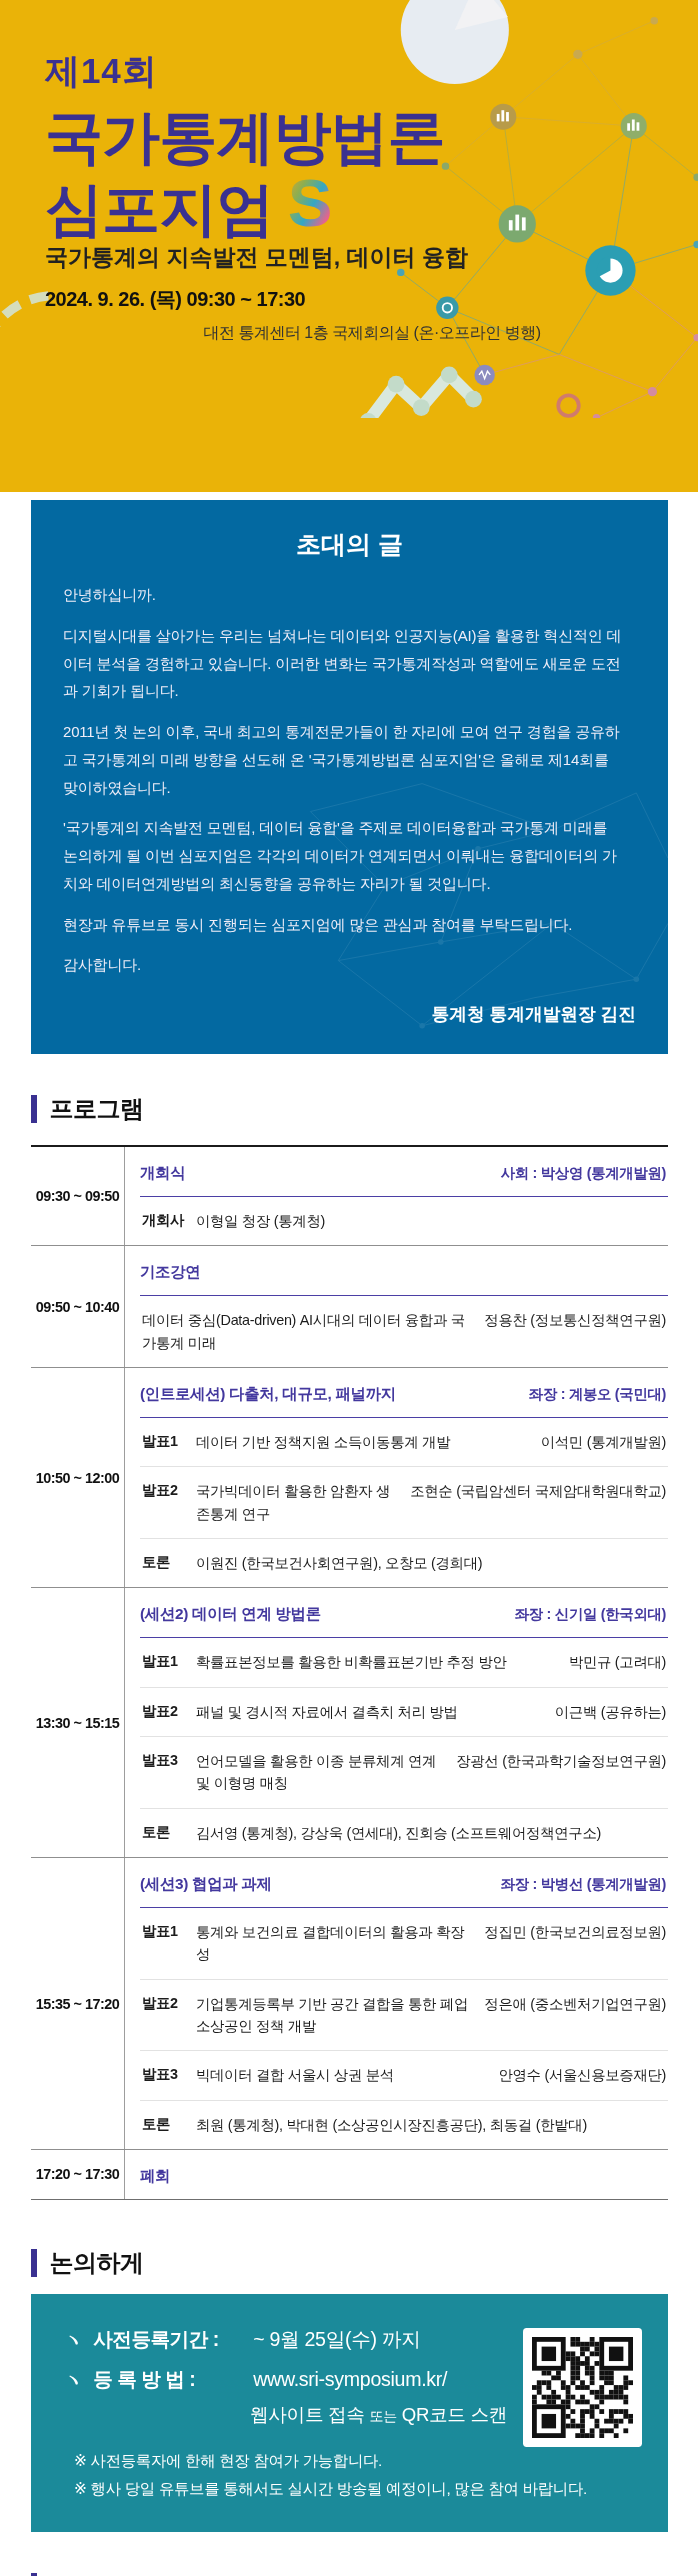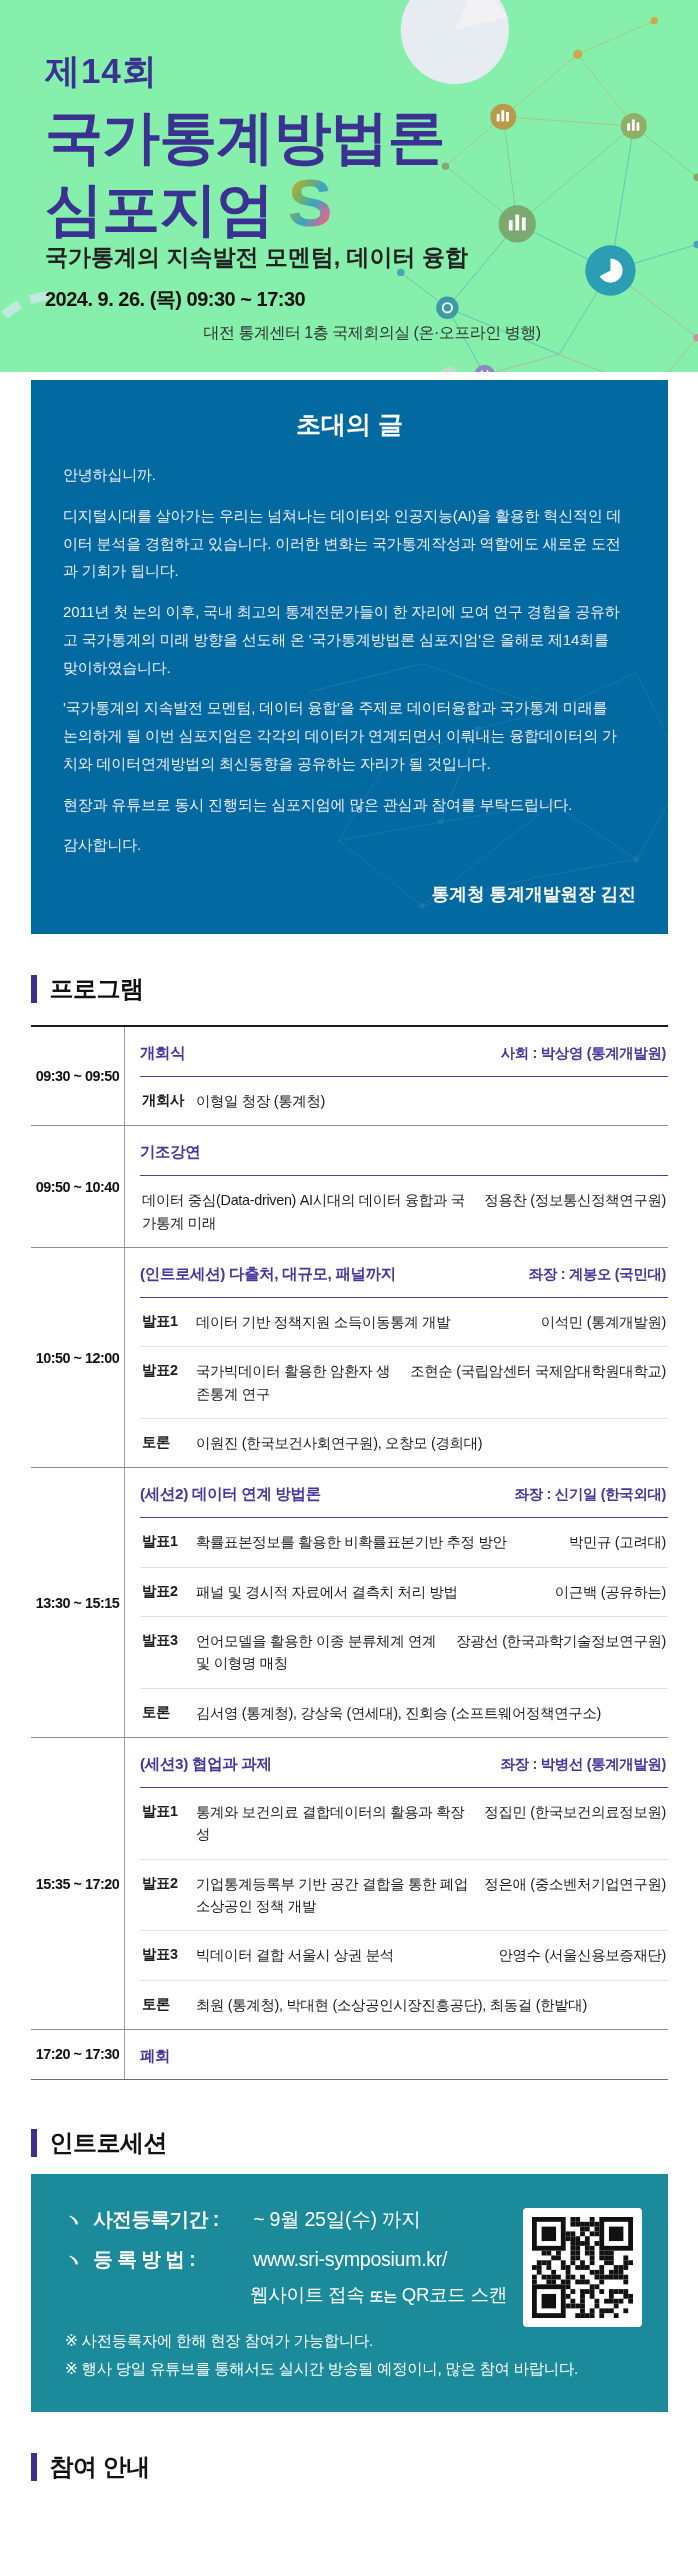--- a/index.html
+++ b/index.html
@@ -1,17 +1,17 @@
 <!DOCTYPE html>
 <html style="font-size:15px"><head>
 <meta charset="utf-8">
 <style>
   html,body{margin:0;padding:0;}
   body{width:699px;background:#ffffff;font-family:"Liberation Sans","DejaVu Sans",sans-serif;color:#1c1c1c;overflow-x:hidden;}
-  .hero{position:relative;width:699px;height:372px;background:#86efac;overflow:hidden;}
+  .hero{position:relative;width:699px;height:492px;background:#eab308;overflow:hidden;}
   .hero-art{position:absolute;top:0;left:0;}
   .hero-copy{position:relative;padding:48px 0 0 45px;z-index:2;}
   .edition{font-size:35px;font-weight:800;color:#3a3191;letter-spacing:0.9px;}
   .big-title{font-size:58px;font-weight:800;color:#3a3191;line-height:1.16;letter-spacing:-0.9px;margin-top:7.5px;}
   .title-row{display:flex;align-items:flex-end;}
   .s-logo{margin:0 0 5.6px 9.3px;}
   .subtitle{font-size:23px;font-weight:bold;color:#222;}
   .datetime{font-size:20px;font-weight:800;color:#111;margin-top:13px;letter-spacing:-0.5px;}
   .venue{font-size:16px;color:#333;margin-top:9.3px;letter-spacing:-0.5px;text-align:center;}
 
@@ -39,22 +39,22 @@
   .plabel{font-weight:bold;flex:0 0 54px;line-height:1.5;}
   .ptext{flex:1 1 auto;line-height:1.55;min-width:0;}
   .pspeaker{flex:0 0 auto;margin-left:9.3px;text-align:right;line-height:1.55;}
 
   .regbox{position:relative;margin:15px 31px 0;background:#1b8a9a;color:#fff;padding:32px 34px 28px;min-height:149px;}
   .reg-line{display:flex;align-items:baseline;font-size:19.6px;margin-bottom:13px;}
   .reg-bullet{font-weight:bold;margin-right:11.2px;font-size:17px;}
   .reg-label{font-weight:800;flex:0 0 160px;letter-spacing:-0.5px;}
   .reg-value{letter-spacing:-0.3px;}
   .reg-sub{margin:-3.7px 0 9.3px 185px;font-size:18.6px;letter-spacing:-0.3px;}
-  .reg-sub .small{font-size:14px;font-weight:bold;}
-  .reg-notes{margin-top:18.6px;}
+  .reg-sub .small{font-size:14px;}
+  .reg-notes{margin-top:18.6px;margin-left:9px;}
   .reg-note{font-size:15.4px;line-height:1.85;letter-spacing:-0.3px;}
   .qr{position:absolute;right:26px;top:34px;width:119px;height:119px;background:#fff;border-radius:3.7px;display:flex;align-items:center;justify-content:center;}
 </style>
 </head>
 <body>
 
 <div class="hero">
   <svg class="hero-art" width="699" height="418" viewBox="0 0 750 448">
     <circle cx="488" cy="32" r="58" fill="#e7ecf2"></circle>
     <path d="M488 32 L512 -22 L545 18 Z" fill="#f2f2f4"></path>
@@ -298,21 +298,21 @@
       <div class="pbody">
         <div class="phead">
           <span class="psession">폐회</span>
         </div>
       </div>
     </div>
   </div>
 
 <div class="section-title" style="margin-top:47px;">
   <div class="section-bar"></div>
-  <div class="section-label">인트로세션</div>
+  <div class="section-label">논의하게</div>
 </div>
 <div class="regbox">
   <div class="reg-line">
     <span class="reg-bullet">ヽ</span>
     <span class="reg-label">사전등록기간 :</span>
     <span class="reg-value">~ 9월 25일(수) 까지</span>
   </div>
   <div class="reg-line">
     <span class="reg-bullet">ヽ</span>
     <span class="reg-label">등 록 방 법 :</span>

